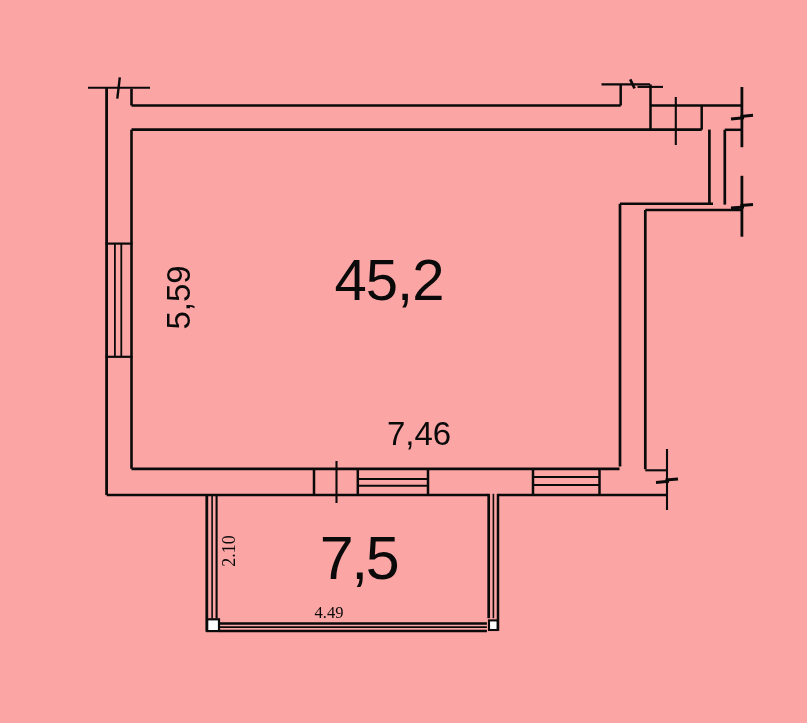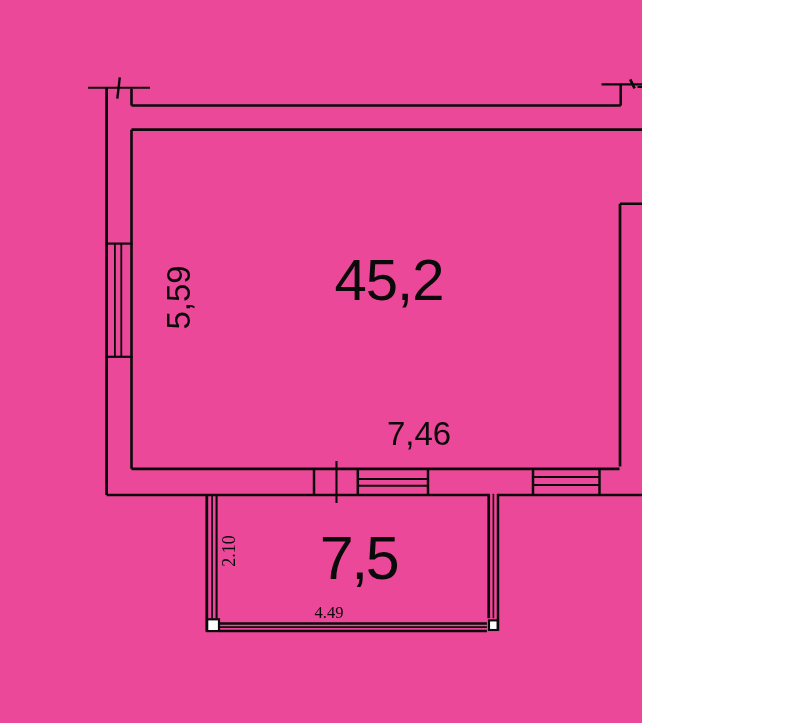--- a/index.html
+++ b/index.html
@@ -1,16 +1,16 @@
 <!DOCTYPE html>
 <html><head>
 <meta charset="utf-8">
 <style>
   html,body{margin:0;padding:0;background:#ffffff;}
-  .wrap{width:642px;height:723px;position:relative;background:#ec4899;overflow:hidden;text-align:right;}
+  .wrap{width:807px;height:723px;position:relative;background:#fca5a5;overflow:hidden;text-align:right;}
   svg{display:block;}
   text{fill:#0a0a0a;}
 </style>
 </head>
 <body>
 <div class="wrap">
 <svg width="807" height="723" viewBox="0 0 807 723" fill="none" stroke="#0a0a0a" stroke-linecap="butt">
 
   <g>
     <line x1="88" y1="87.8" x2="150" y2="87.8" stroke-width="2.1"></line>

